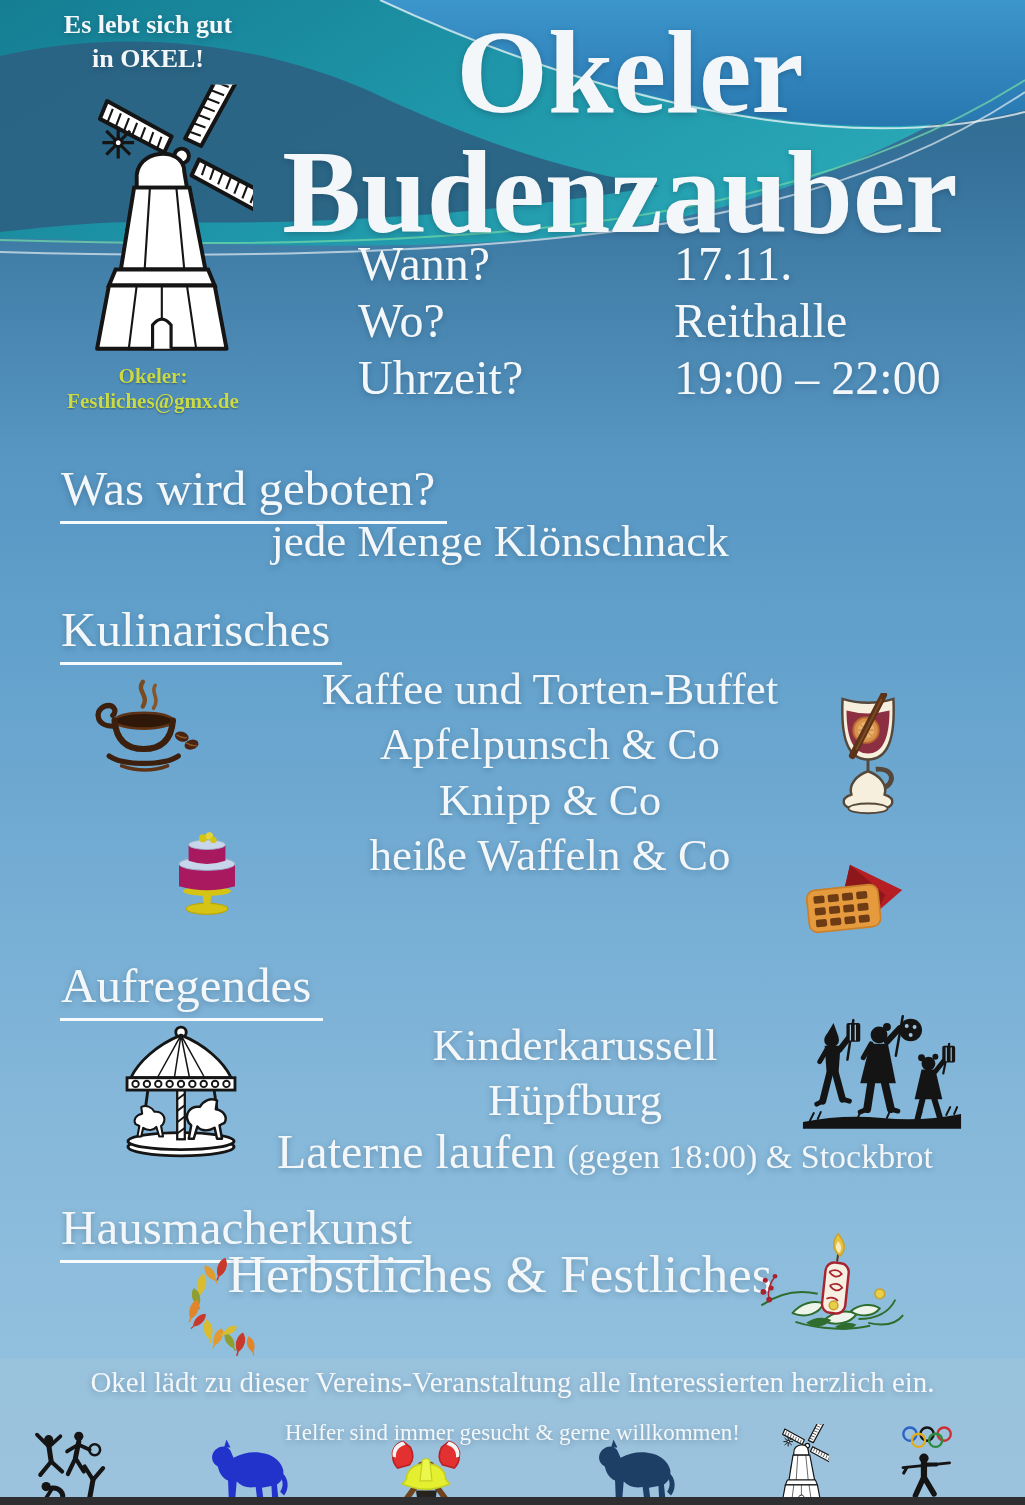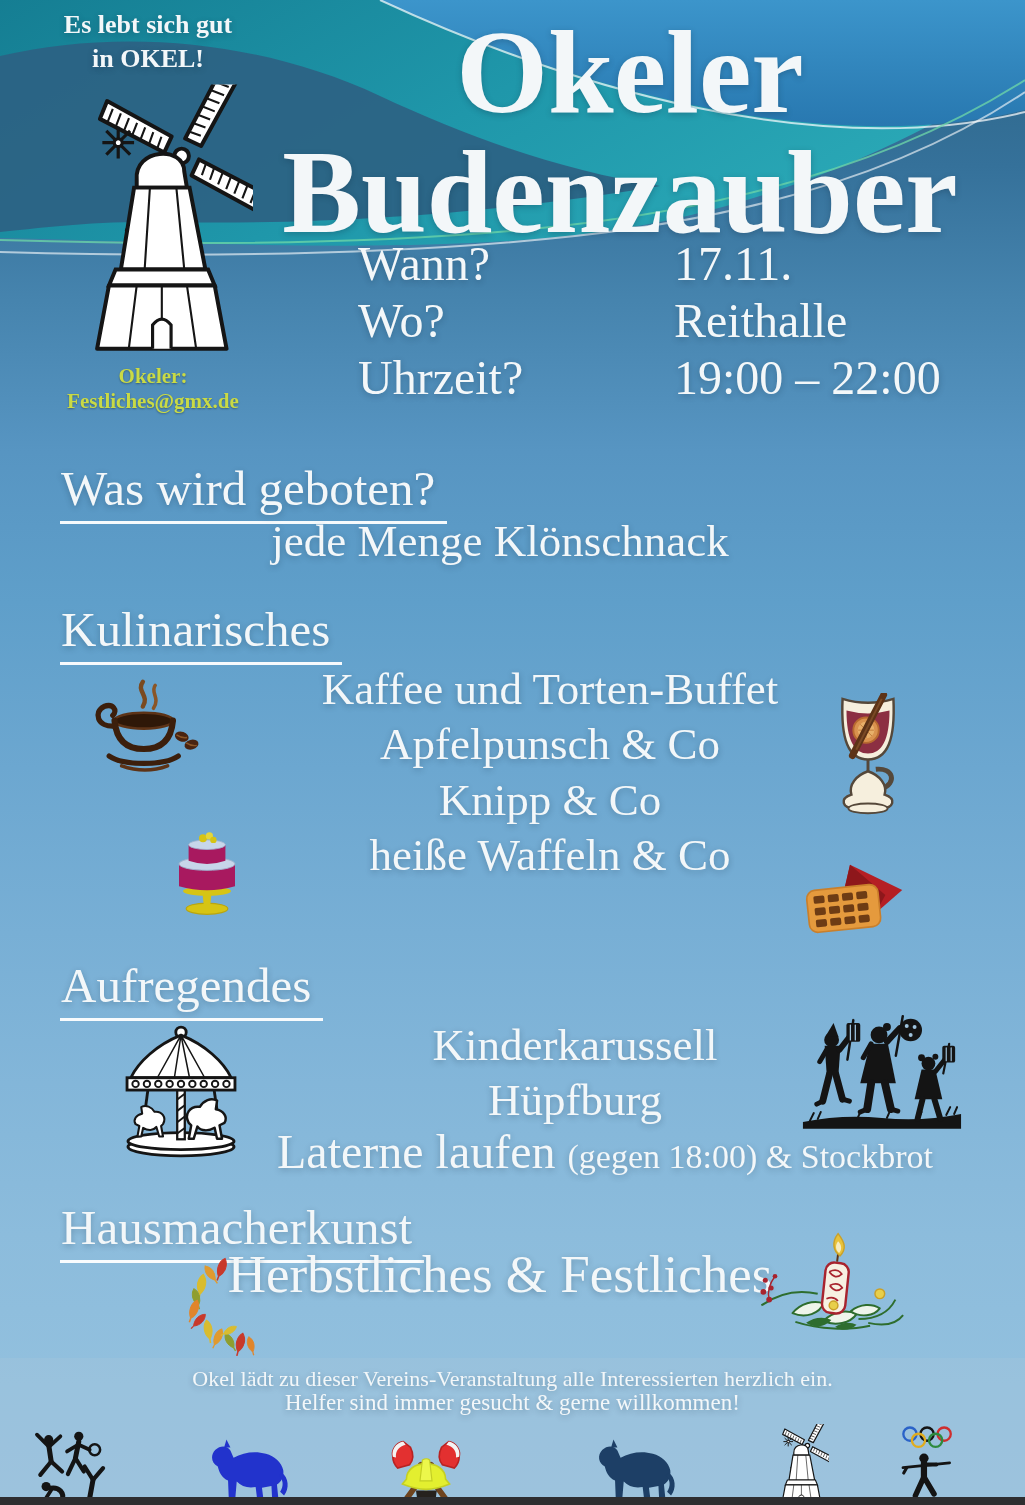--- a/index.html
+++ b/index.html
@@ -28,22 +28,22 @@
   .h-kulin{top:604px;}
   .h-auf{top:960px;}
   .h-haus{top:1202px;}
   .item45{font-size:45px;line-height:1.23;}
   .offer-item{top:514px;left:150px;width:700px;}
   .kulin-items{top:662px;left:245px;width:610px;}
   .auf-items{top:1018px;left:250px;width:650px;}
   .lantern-line{top:1124px;left:205px;width:800px;font-size:48px;}
   .lantern-small{font-size:34px;}
   .haus-item{top:1244px;left:200px;width:600px;font-size:53px;}
-  .footer1{top:1366px;left:0;width:1025px;font-size:22px;}
-  .footer2{top:1390px;left:0;width:1025px;font-size:23px;}
+  .footer1{top:1366px;left:0;width:1025px;font-size:29px;}
+  .footer2{top:1420px;left:0;width:1025px;font-size:23px;}
   .footer-band{top:1358px;left:0;width:1025px;height:147px;background:rgba(195,208,218,.14);z-index:1;}
   .bottom-bar{top:1497px;left:0;width:1025px;height:8px;background:#2e2e30;z-index:6;}
   .icon{position:absolute;z-index:2;}
   .icon svg{display:block;width:100%;height:100%;}
 </style>
 </head>
 <body>
 
 <svg width="0" height="0" style="position:absolute">
   <defs>

